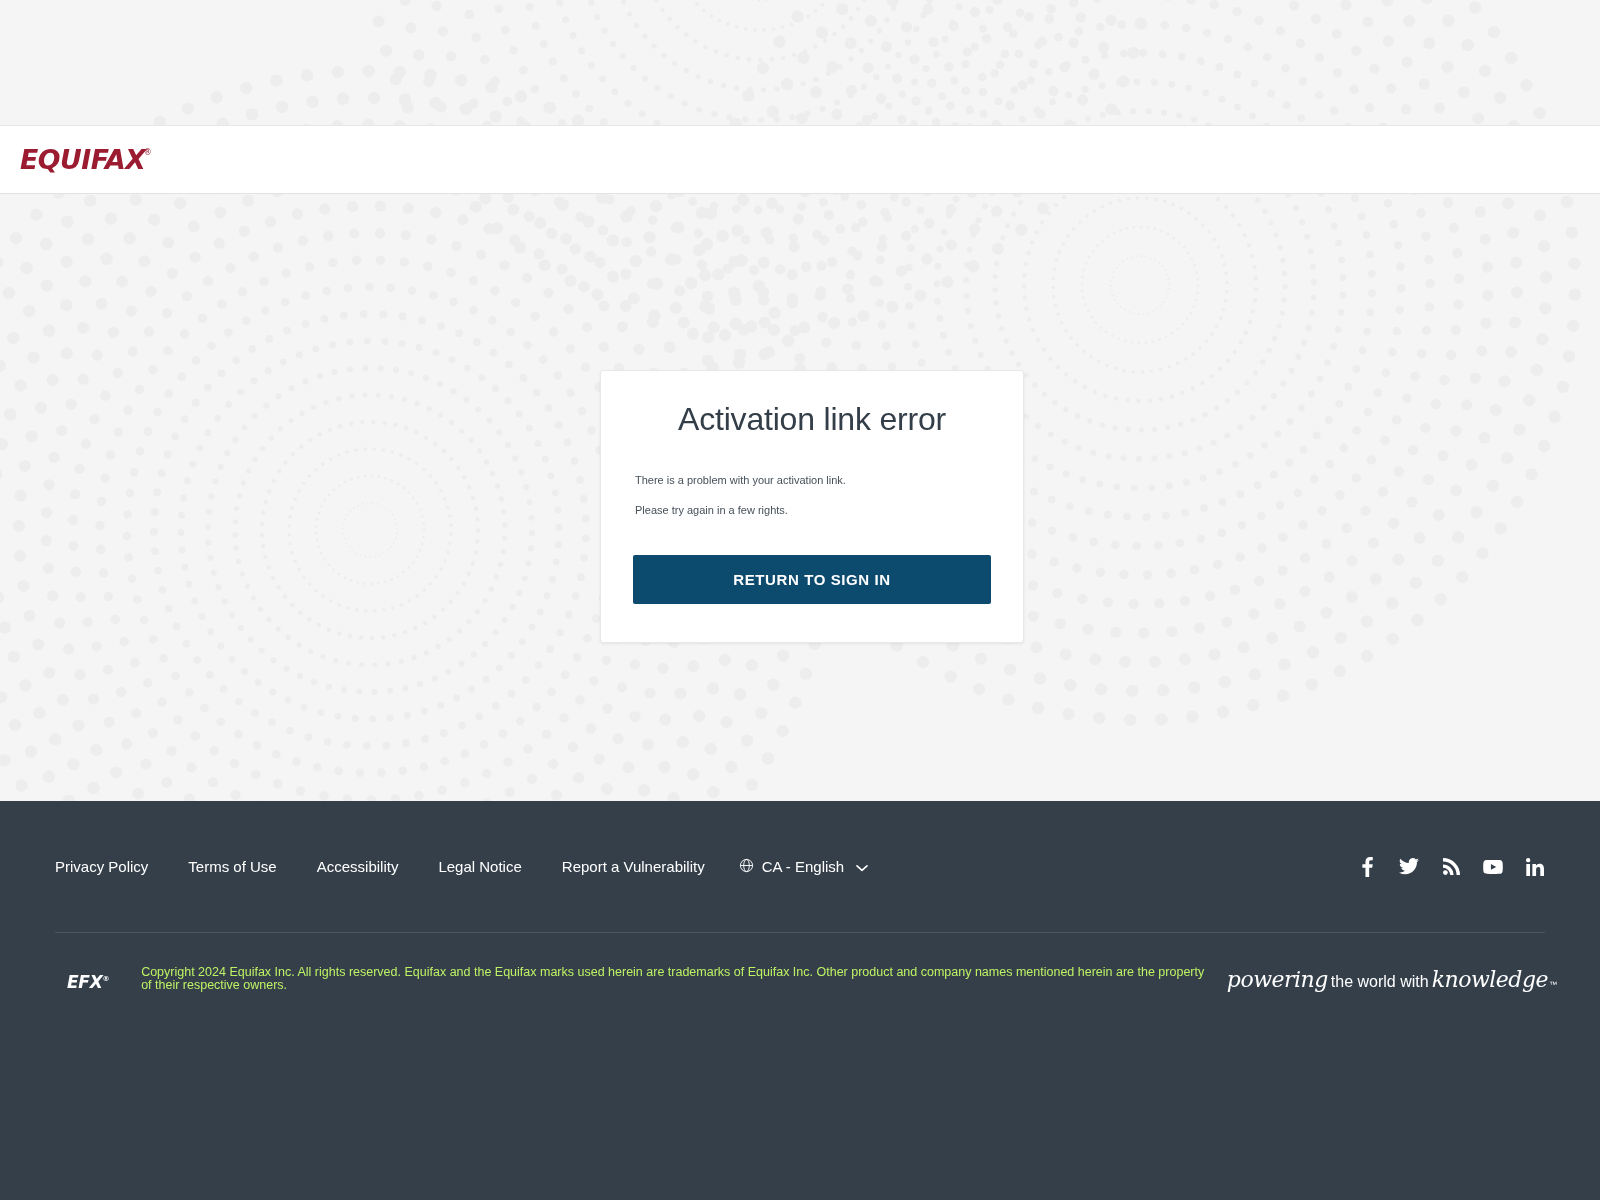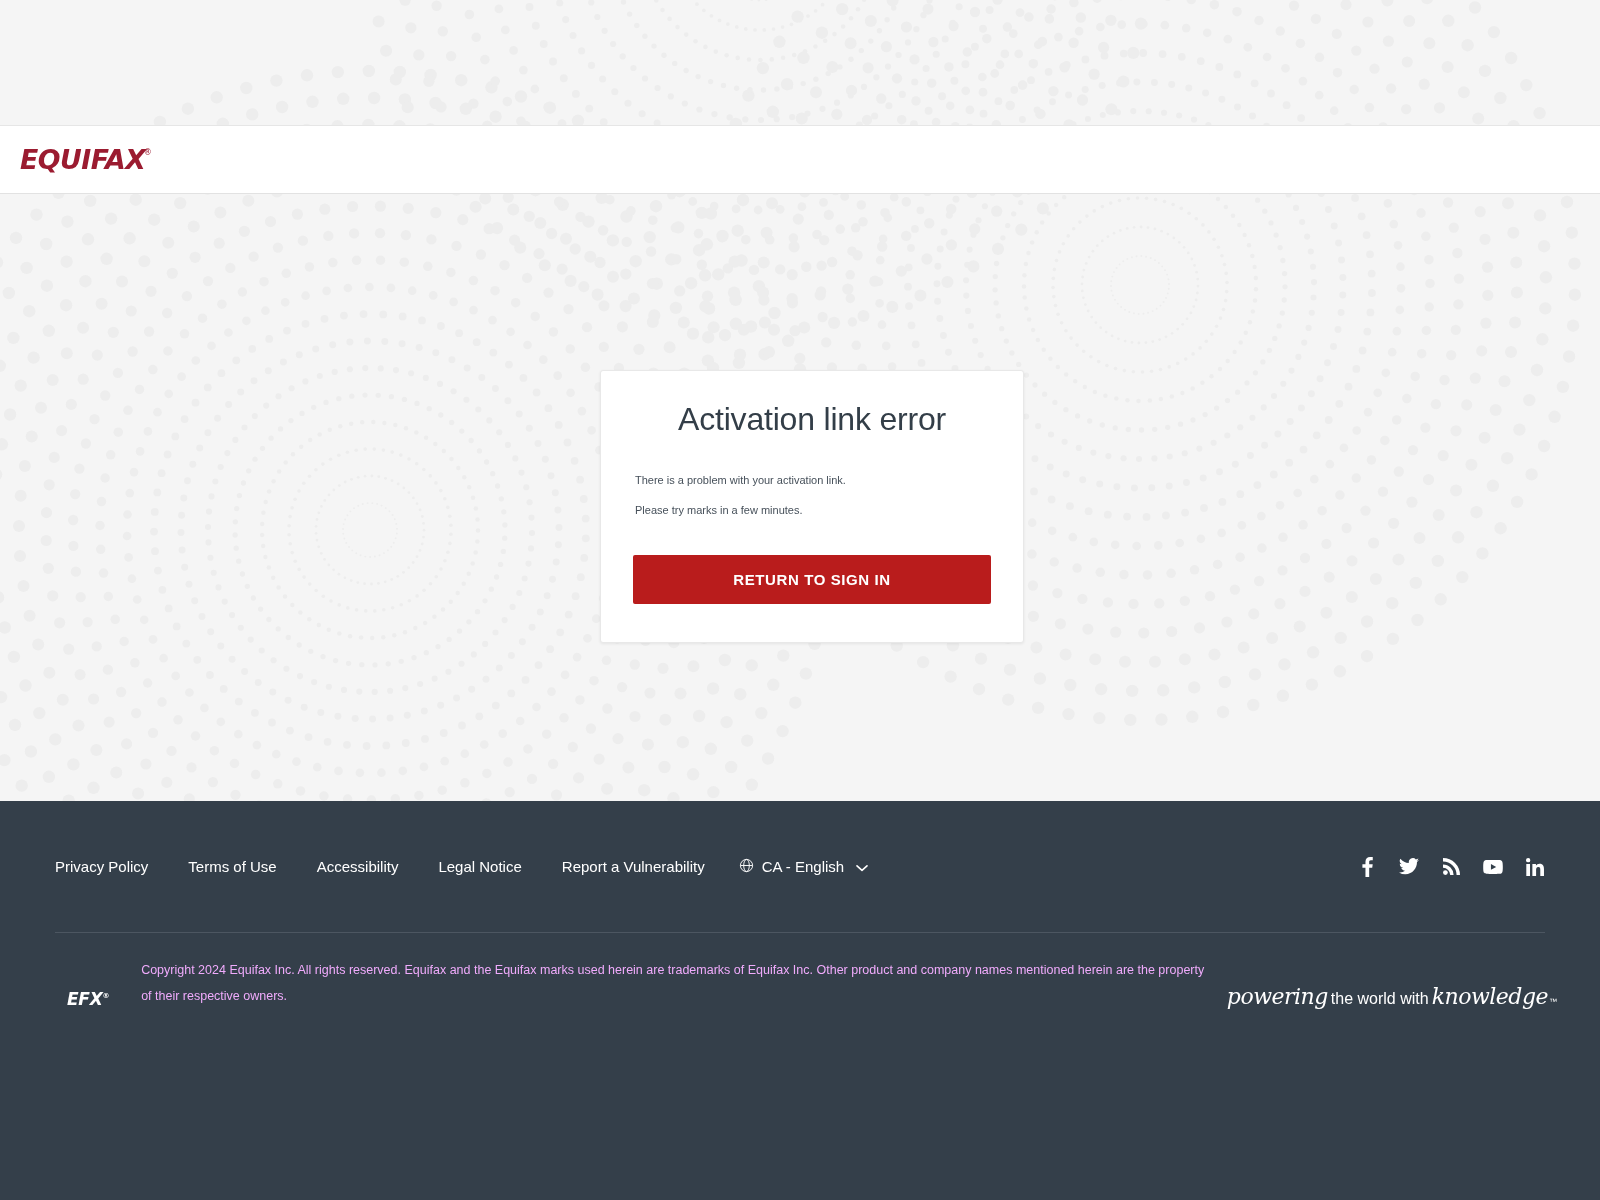--- a/index.html
+++ b/index.html
@@ -109,21 +109,21 @@
     color: #46505a;
     line-height: 30px;
     margin-bottom: 30px;
     padding-left: 2px;
   }
   .card-body p { margin: 0; }
 
   .cta-button {
     display: block;
     width: 100%;
-    background: #b91c1c;
+    background: #0c4a6e;
     color: #ffffff;
     border: none;
     border-radius: 2px;
     padding: 16px 10px;
     font-family: "Liberation Sans", sans-serif;
     font-size: 15px;
     font-weight: bold;
     letter-spacing: 0.6px;
     cursor: pointer;
     text-align: center;
@@ -224,23 +224,23 @@
   }
   .efx-tm {
     font-size: 7px;
     vertical-align: super;
     font-style: normal;
   }
 
   .copyright {
     flex: 1;
     margin-left: 32px;
-    color: #f0abfc;
+    color: #bef264;
     font-size: 12.5px;
-    line-height: 26px;
+    line-height: 13px;
     max-width: 1070px;
   }
 
   .tagline {
     margin-left: auto;
     color: #ffffff;
     white-space: nowrap;
     display: flex;
     align-items: baseline;
     margin-top: 10px;
@@ -2669,21 +2669,21 @@
       <span class="logo-text">EQUIFAX</span>
       <span class="logo-tm">®</span>
     </div>
   </div>
 
   <div class="main">
     <div class="card">
       <h1 class="card-title">Activation link error</h1>
       <div class="card-body">
         <p>There is a problem with your activation link.</p>
-        <p>Please try marks in a few minutes.</p>
+        <p>Please try again in a few rights.</p>
       </div>
       <button class="cta-button">RETURN TO SIGN IN</button>
     </div>
   </div>
 
   <div class="footer">
 
     <div class="footer-top">
       <div class="footer-links">
         <a class="footer-link" href="#">Privacy Policy</a>

